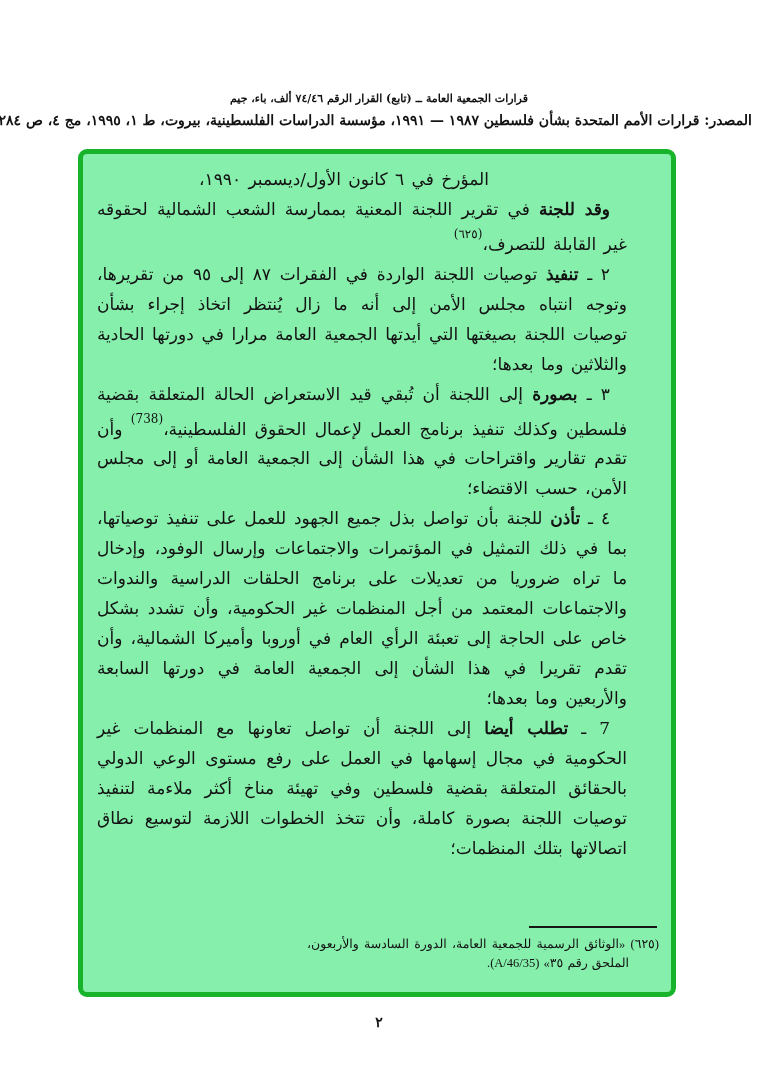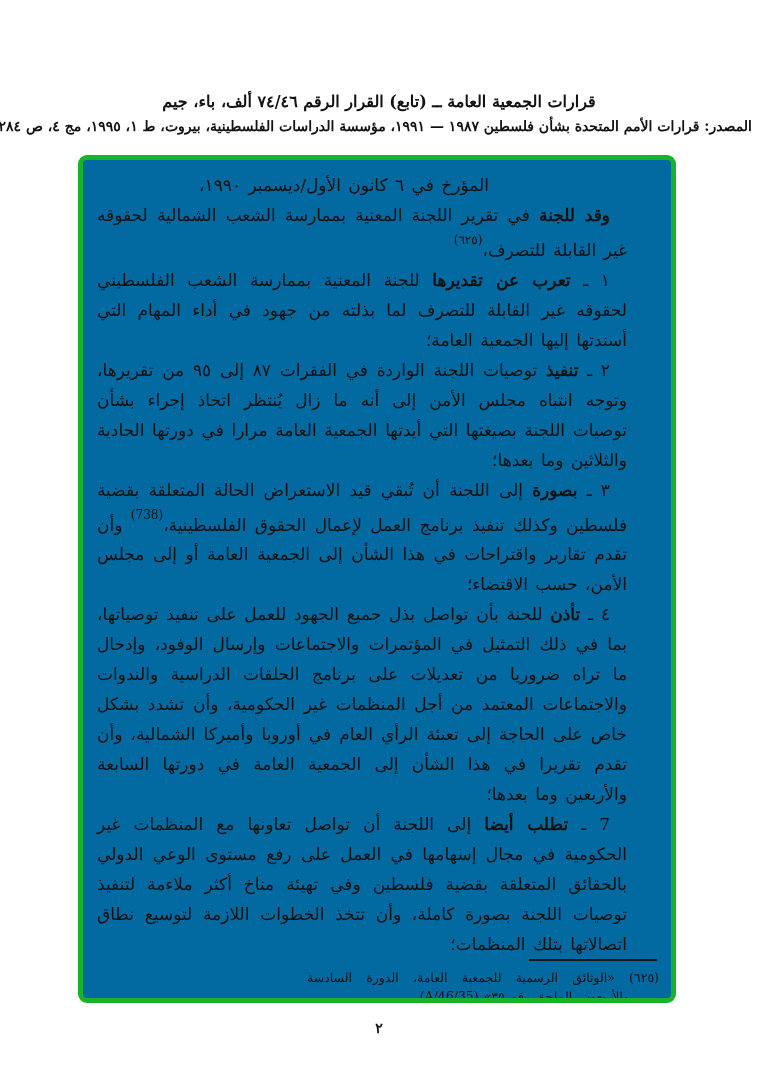--- a/index.html
+++ b/index.html
@@ -3,71 +3,70 @@
 <meta charset="utf-8">
 <style>
   html,body{margin:0;padding:0;}
   body{
     width:758px;height:1078px;background:#ffffff;color:#121212;
     font-family:"DejaVu Serif", serif;
     overflow:hidden;position:relative;
   }
   .header-title{
     margin:92px 10px 0;text-align:center;direction:rtl;
-    font-size:16px;font-weight:bold;letter-spacing:0;
+    font-size:11px;font-weight:bold;letter-spacing:0;
   }
   .source-line{
     margin:7px 6px 0;text-align:center;direction:rtl;
     font-size:14px;font-weight:bold;white-space:nowrap;
   }
   .frame{
     box-sizing:border-box;width:598px;height:848px;
     margin:21px 0 0 78px;
     border:5px solid #17b32b;border-radius:9px;
     padding:10px 44px 8px 14px;
     display:flex;flex-direction:column;
-    direction:rtl;overflow:hidden;background:#0369a1;
+    direction:rtl;overflow:hidden;background:#86efac;
   }
   .doc-body{flex:0 1 auto;}
   .para{
     margin:0;font-size:17px;line-height:30px;
     text-align:justify;word-spacing:2px;
   }
   .para.item{text-indent:17px;}
   .para.deep{padding-right:138px;text-indent:0;}
   .para b{font-weight:bold;}
   .para sup{font-size:12px;position:relative;top:-5px;letter-spacing:0;}
   .footnotes{
     margin-top:auto;width:352px;margin-left:auto;margin-right:-32px;
     direction:rtl;
   }
   .fn-rule{width:128px;height:2px;background:#161616;margin:0 2px 7px 0;}
   .fn{
-    margin:0 0 3px;font-size:12.5px;line-height:19px;
+    margin:0 0 11px;font-size:12.5px;line-height:19px;
     text-align:justify;word-spacing:1px;
-    padding-right:30px;text-indent:-30px;
+    padding-right:30px;text-indent:-30px;font-family:Liberation Serif, serif;
   }
   .page-number{
     margin-top:17px;text-align:center;
     font-size:14px;font-weight:bold;direction:rtl;
   }
 </style>
 </head>
 <body style="color: rgb(18, 18, 18);">
 
 <div class="header-title">قرارات الجمعية العامة ــ (تابع) القرار الرقم ٧٤/٤٦ ألف، باء، جيم</div>
 
 <div class="source-line">المصدر: قرارات الأمم المتحدة بشأن فلسطين ١٩٨٧ — ١٩٩١، مؤسسة الدراسات الفلسطينية، بيروت، ط ١، ١٩٩٥، مج ٤، ص ٢٨٤ — ٢٨٨.</div>
 
 <div class="frame" style="border-color: rgb(23, 179, 43);">
 
   <div class="doc-body">
       <p class="para deep"><span>المؤرخ في ٦ كانون الأول/ديسمبر ١٩٩٠،</span></p>
       <p class="para item"><b>وقد للجنة</b><span> في تقرير اللجنة المعنية بممارسة الشعب الشمالية لحقوقه غير القابلة للتصرف،</span><sup>(٦٢٥)</sup></p>
-      <p class="para item"><span>١ ـ </span><b>تعرب عن تقديرها</b><span> للجنة المعنية بممارسة الشعب الفلسطيني لحقوقه غير القابلة للتصرف لما بذلته من جهود في أداء المهام التي أسندتها إليها الجمعية العامة؛</span></p>
       <p class="para item"><span>٢ ـ </span><b>تنفيذ</b><span> توصيات اللجنة الواردة في الفقرات ٨٧ إلى ٩٥ من تقريرها، وتوجه انتباه مجلس الأمن إلى أنه ما زال يُنتظر اتخاذ إجراء بشأن توصيات اللجنة بصيغتها التي أيدتها الجمعية العامة مرارا في دورتها الحادية والثلاثين وما بعدها؛</span></p>
       <p class="para item"><span>٣ ـ </span><b>بصورة</b><span> إلى اللجنة أن تُبقي قيد الاستعراض الحالة المتعلقة بقضية فلسطين وكذلك تنفيذ برنامج العمل لإعمال الحقوق الفلسطينية،</span><sup>(738)</sup><span> وأن تقدم تقارير واقتراحات في هذا الشأن إلى الجمعية العامة أو إلى مجلس الأمن، حسب الاقتضاء؛</span></p>
       <p class="para item"><span>٤ ـ </span><b>تأذن</b><span> للجنة بأن تواصل بذل جميع الجهود للعمل على تنفيذ توصياتها، بما في ذلك التمثيل في المؤتمرات والاجتماعات وإرسال الوفود، وإدخال ما تراه ضروريا من تعديلات على برنامج الحلقات الدراسية والندوات والاجتماعات المعتمد من أجل المنظمات غير الحكومية، وأن تشدد بشكل خاص على الحاجة إلى تعبئة الرأي العام في أوروبا وأميركا الشمالية، وأن تقدم تقريرا في هذا الشأن إلى الجمعية العامة في دورتها السابعة والأربعين وما بعدها؛</span></p>
       <p class="para item"><span>7 ـ </span><b>تطلب أيضا</b><span> إلى اللجنة أن تواصل تعاونها مع المنظمات غير الحكومية في مجال إسهامها في العمل على رفع مستوى الوعي الدولي بالحقائق المتعلقة بقضية فلسطين وفي تهيئة مناخ أكثر ملاءمة لتنفيذ توصيات اللجنة بصورة كاملة، وأن تتخذ الخطوات اللازمة لتوسيع نطاق اتصالاتها بتلك المنظمات؛</span></p>
     </div>
 
   <div class="footnotes">
     <div class="fn-rule"></div>
     <div>
         <p class="fn">(٦٢٥) «الوثائق الرسمية للجمعية العامة، الدورة السادسة والأربعون، الملحق رقم ٣٥» (A/46/35).</p>

